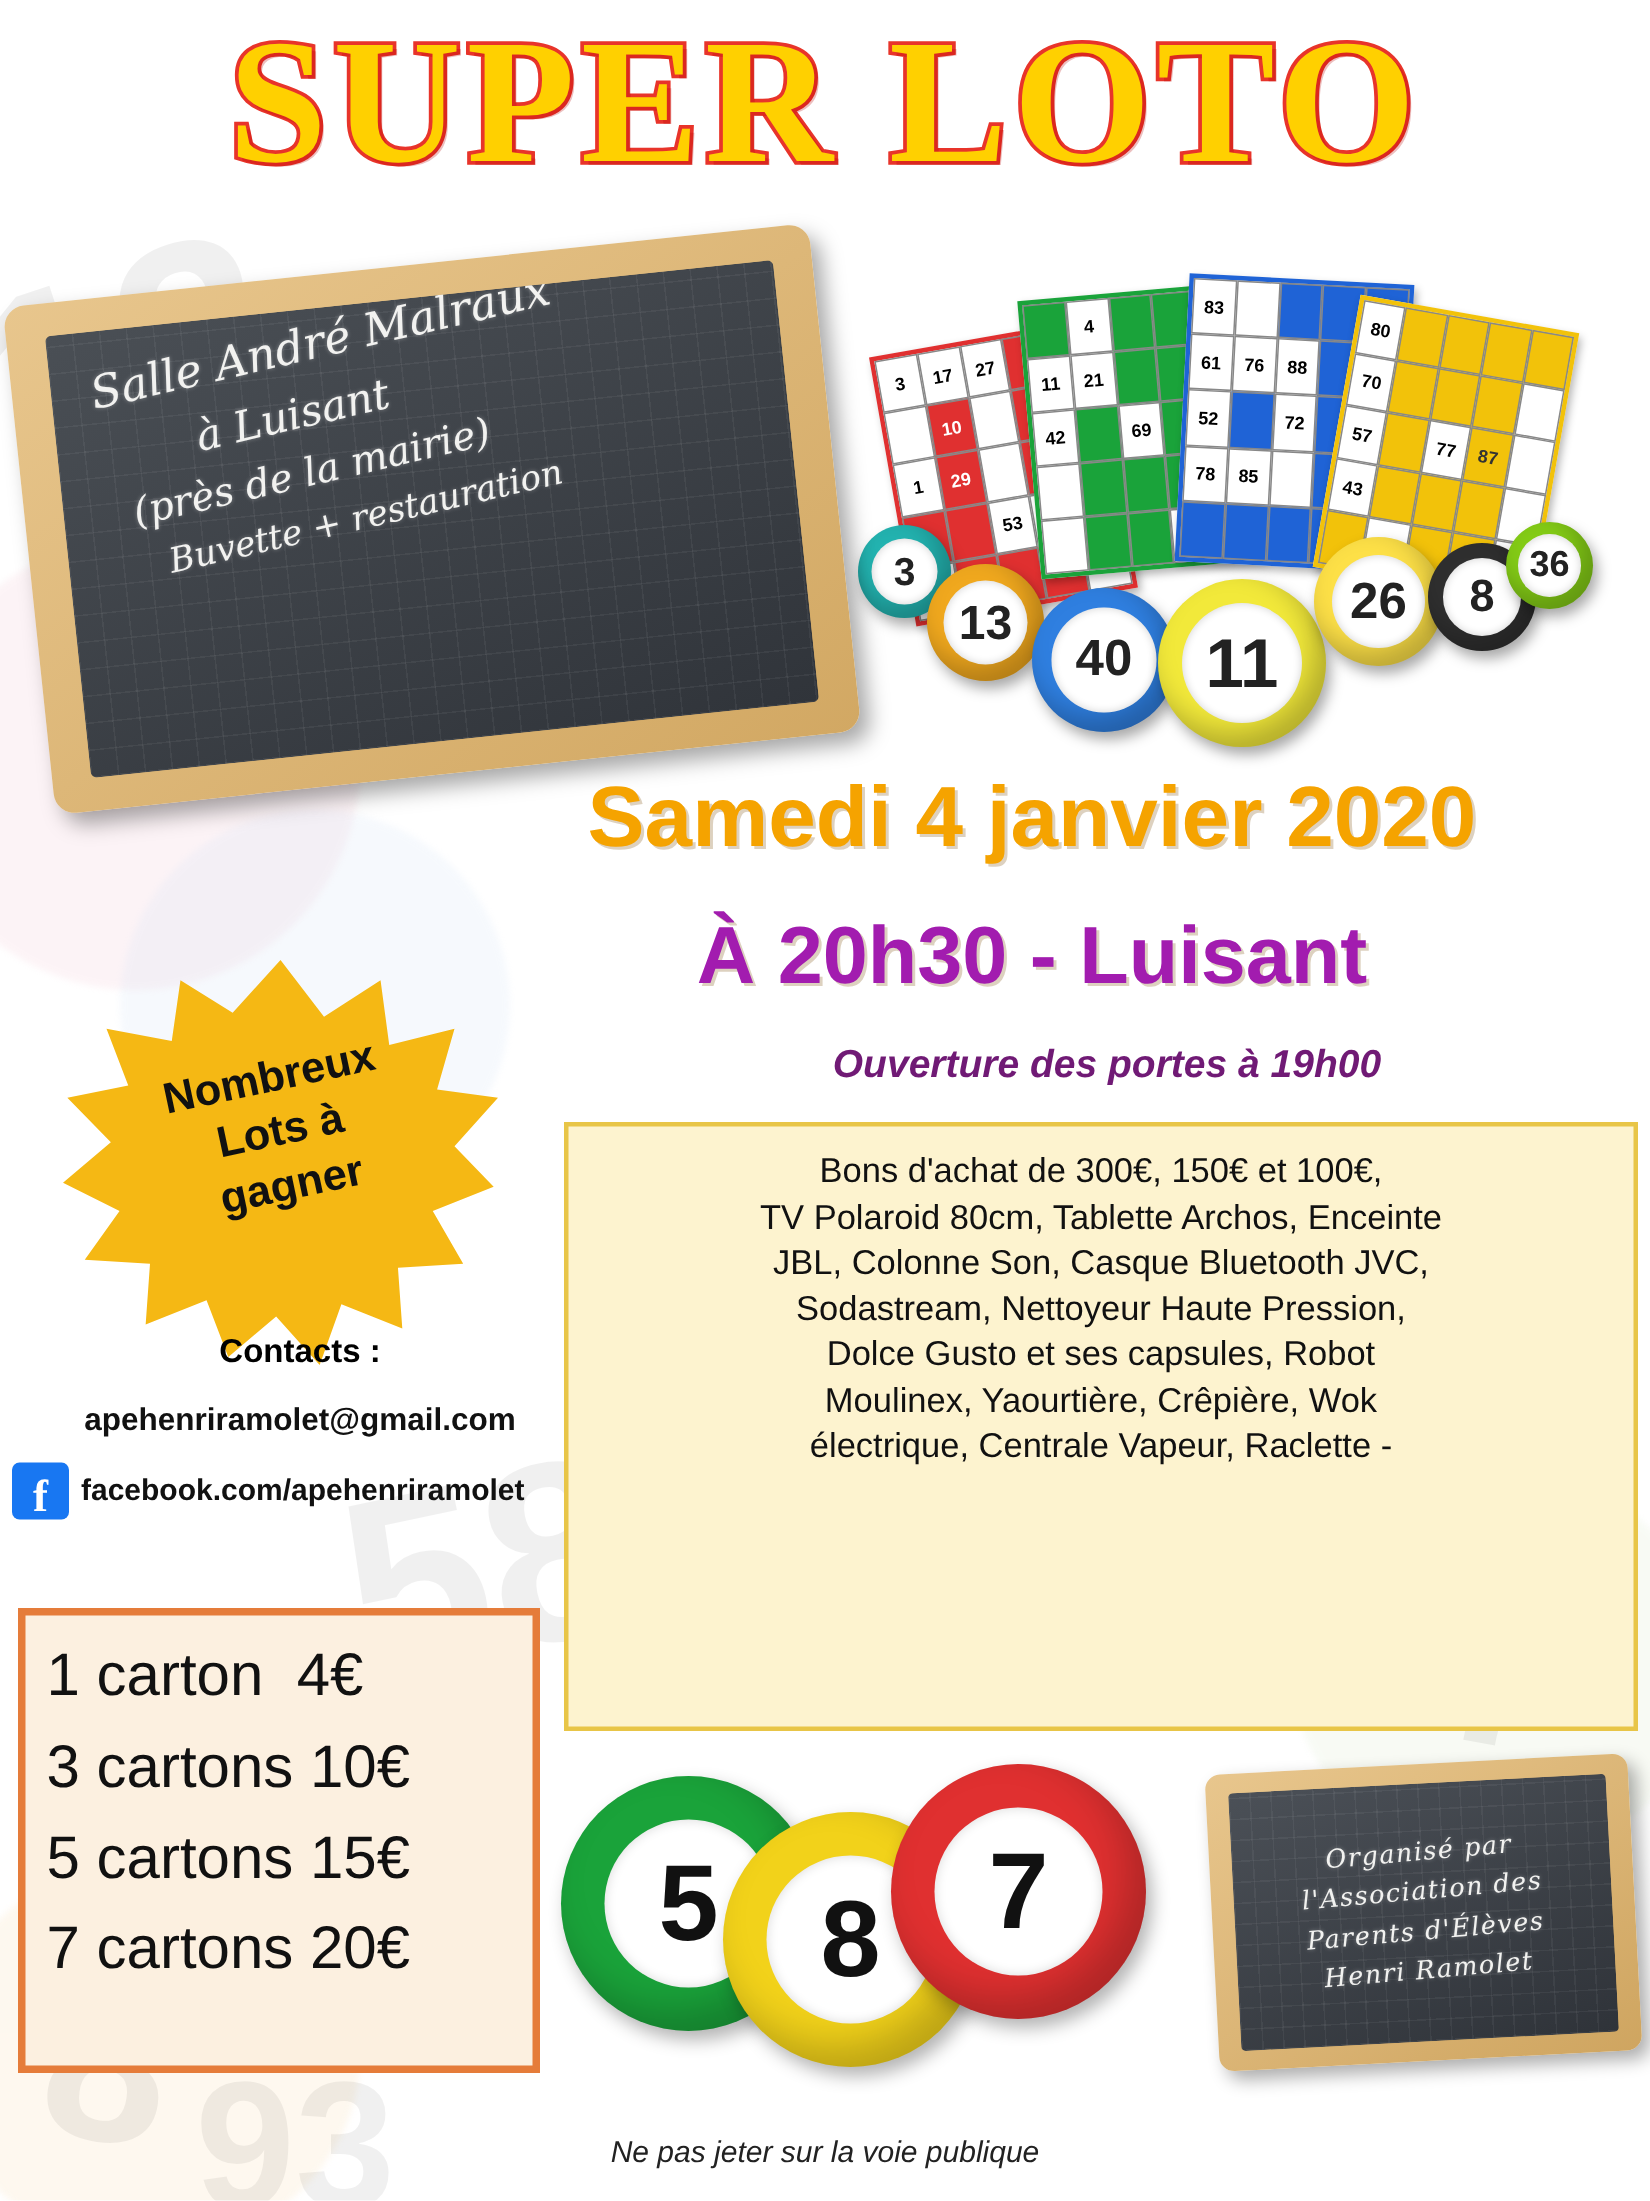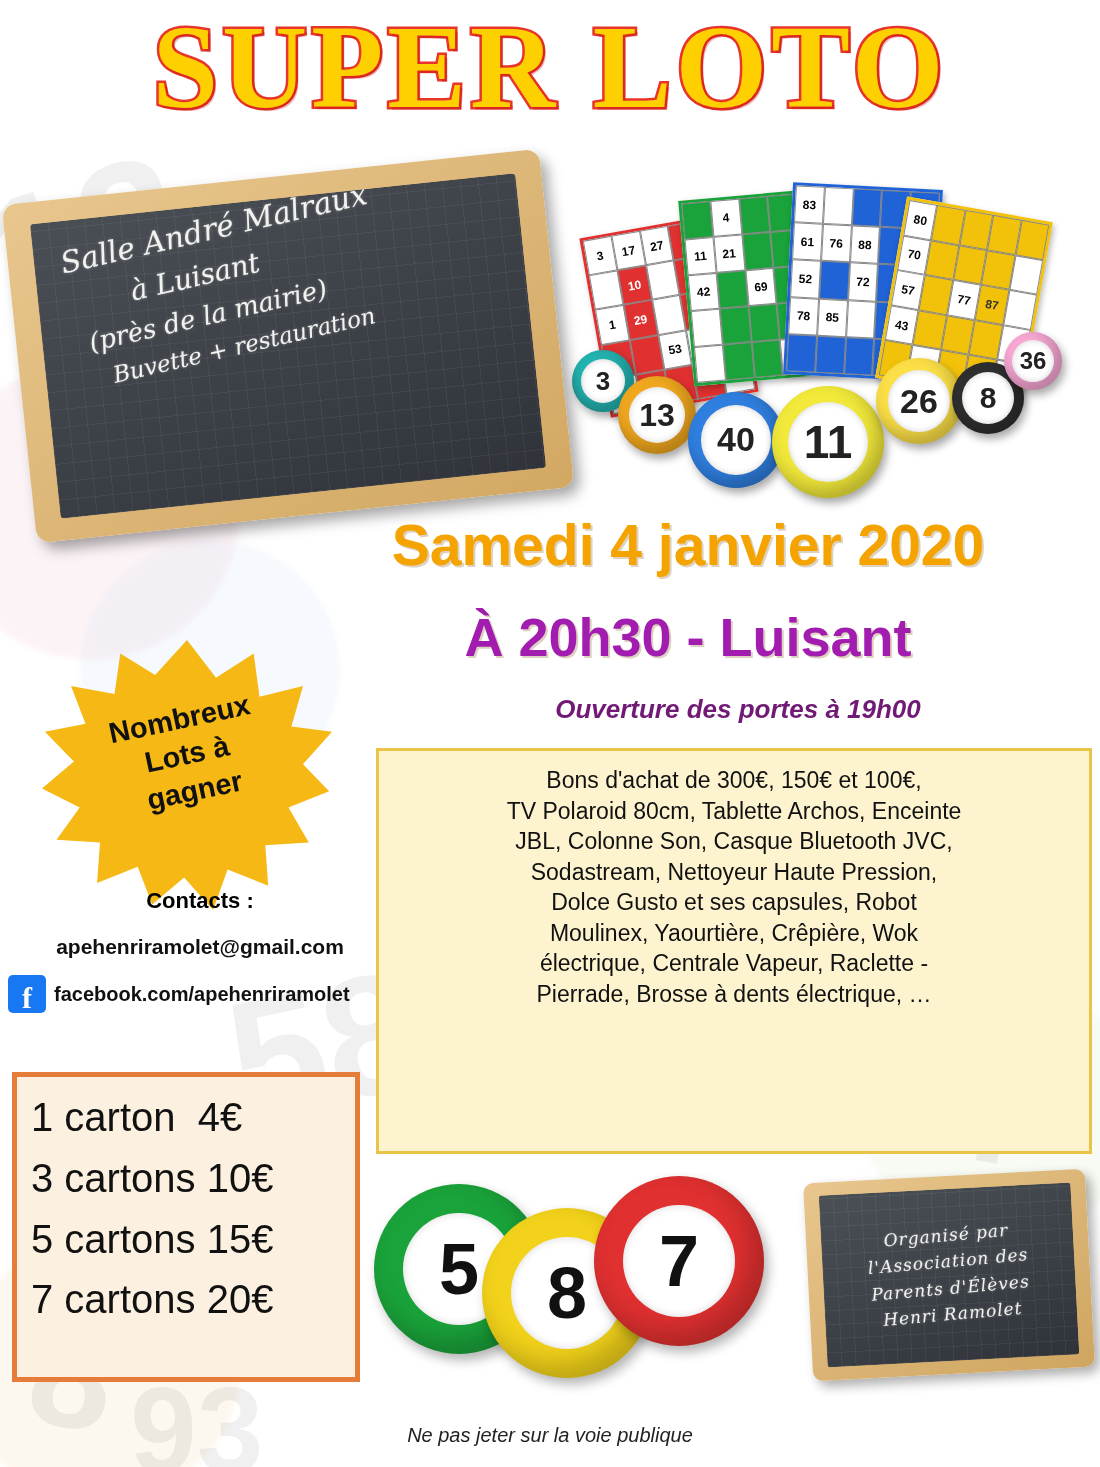--- a/index.html
+++ b/index.html
@@ -553,21 +553,21 @@
     </div>
     <div class="ball" style="left: 212px; top: 206px; width: 112px; height: 112px; background: rgb(242, 233, 58);">
       <div class="face" style="font-size: 46px;">11</div>
     </div>
     <div class="ball" style="left: 316px; top: 178px; width: 86px; height: 86px; background: #fde047;">
       <div class="face" style="font-size: 34px;">26</div>
     </div>
     <div class="ball" style="left: 392px; top: 182px; width: 72px; height: 72px; background: rgb(47, 47, 47);">
       <div class="face" style="font-size: 30px;">8</div>
     </div>
-    <div class="ball" style="left: 444px; top: 152px; width: 58px; height: 58px; background: #f9a8d4;">
+    <div class="ball" style="left: 444px; top: 168px; width: 58px; height: 58px; background: #84cc16;">
       <div class="face" style="font-size: 24px;">36</div>
     </div>
   </div>
 
 <div class="date-line">Samedi 4 janvier 2020</div>
 <div class="time-line">À 20h30 - Luisant</div>
 <div class="doors-line">Ouverture des portes à 19h00</div>
 
 <div class="star"></div>
 <div class="star-text">
@@ -591,21 +591,20 @@
 </div>
 
 <div class="lots">
   <p>Bons d'achat de 300€, 150€ et 100€,</p>
   <p>TV Polaroid 80cm, Tablette Archos, Enceinte</p>
   <p>JBL, Colonne Son, Casque Bluetooth JVC,</p>
   <p>Sodastream, Nettoyeur Haute Pression,</p>
   <p>Dolce Gusto et ses capsules, Robot</p>
   <p>Moulinex, Yaourtière, Crêpière, Wok</p>
   <p>électrique, Centrale Vapeur, Raclette -</p>
-  <p>Pierrade, Brosse à dents électrique, …</p>
 </div>
 
 <div class="bottom-balls" id="bottom-balls">
     <div class="bball" style="left: 8px; top: 24px; width: 170px; height: 170px; background: rgb(26, 163, 58);">
       <div class="face" style="font-size: 72px;">5</div>
     </div>
     <div class="bball" style="left: 116px; top: 48px; width: 170px; height: 170px; background: rgb(242, 210, 26);">
       <div class="face" style="font-size: 72px;">8</div>
     </div>
     <div class="bball" style="left: 228px; top: 16px; width: 170px; height: 170px; background: rgb(224, 48, 48);">

